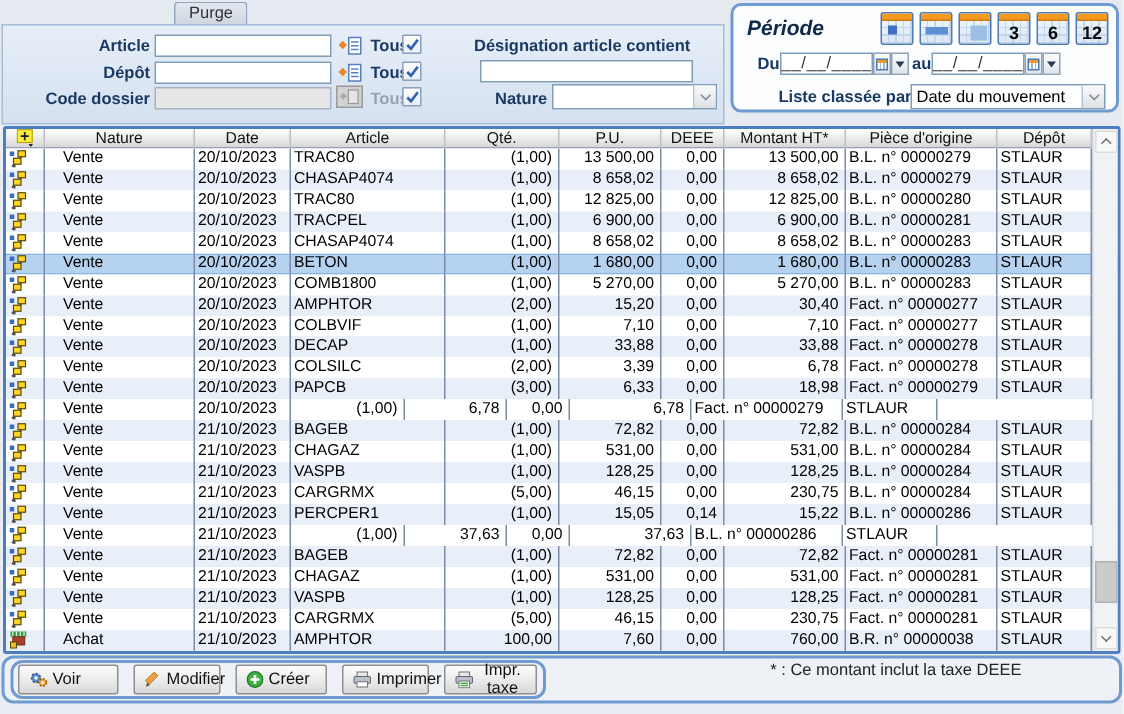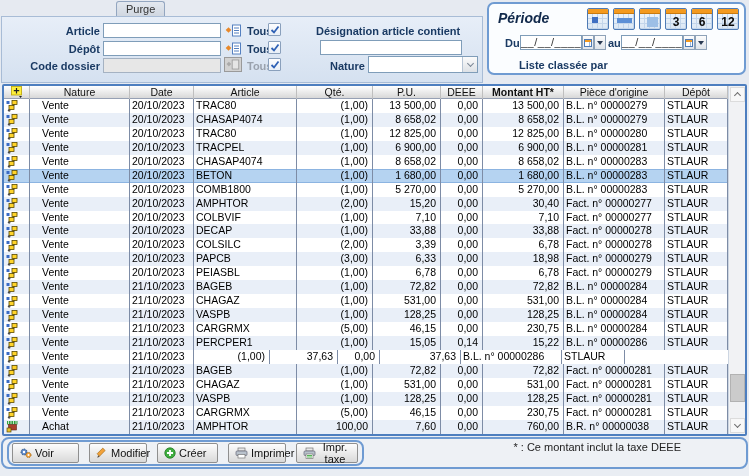--- a/index.html
+++ b/index.html
@@ -215,37 +215,43 @@
     <div class="p-lbl" style="left:119px;top:33px;">au</div>
     <div class="dateinput" style="left:132px;top:31px;">__/__/____</div>
     <div class="mini-btn" style="left:194px;top:31px;">
         <span class="mini-cal"></span>
       </div>
     <div class="mini-btn" style="left:206px;top:31px;">
         <span class="dn-arrow"></span>
       </div>
 
     <div class="p-lbl" style="left:30px;top:55px;">Liste classée par</div>
+    <div class="selectbox" style="left:118px;top:52px;width:130px;height:17px;">
+      <span class="sval">Date du mouvement</span>
+      <span class="chev">
+          <i></i>
+        </span>
+    </div>
   </div>
 </div>
 
 <div class="tframe">
   <div class="thead" id="thead">
       <div class="th" style="width: 26px;"><svg width="12" height="12" viewBox="0 0 12 12">
   <rect x="0.5" y="0.5" width="10" height="8.5" fill="#fdef3c" stroke="#b8a400" stroke-width="0.8"></rect>
   <path d="M5.5 2 V7.5 M2.8 4.7 H8.2" stroke="#222" stroke-width="1.2"></path>
   <path d="M8 10 L11 10 L9.5 12 Z" fill="#222"></path>
         </svg></div>
       <div class="th" style="width: 100px;">Nature</div>
       <div class="th" style="width: 64px;">Date</div>
       <div class="th" style="width: 103px;">Article</div>
       <div class="th" style="width: 76px;">Qté.</div>
       <div class="th" style="width: 68px;">P.U.</div>
       <div class="th" style="width: 42px;">DEEE</div>
-      <div class="th" style="width: 81px; font-weight: bold;">Montant HT*</div>
+      <div class="th" style="width: 81px;">Montant HT*</div>
       <div class="th" style="width: 101px;">Pièce d'origine</div>
       <div class="th" style="width: 63px;">Dépôt</div>
     </div>
   <div class="tbody" id="tbody">
       <div class="trow">
         <div class="td ic" style="width: 26px;">
           <svg width="13" height="13" viewBox="0 0 13 13">
   <rect x="0.5" y="2" width="3" height="3" fill="#3a6bc4"></rect>
   <path d="M2 12 L11 2.5" stroke="#3a3a3a" stroke-width="1.1"></path>
   <rect x="6" y="1.5" width="5" height="4" fill="#ffd42a" stroke="#5a4a00" stroke-width="0.8"></rect>
@@ -488,21 +494,20 @@
           <svg width="13" height="13" viewBox="0 0 13 13">
   <rect x="0.5" y="2" width="3" height="3" fill="#3a6bc4"></rect>
   <path d="M2 12 L11 2.5" stroke="#3a3a3a" stroke-width="1.1"></path>
   <rect x="6" y="1.5" width="5" height="4" fill="#ffd42a" stroke="#5a4a00" stroke-width="0.8"></rect>
   <rect x="3" y="6.5" width="5" height="4" fill="#ffd42a" stroke="#5a4a00" stroke-width="0.8"></rect>
   <circle cx="3.4" cy="11.6" r="1.1" fill="#555"></circle>
           </svg>
         </div>
         <div class="td nat" style="width: 100px;">Vente</div>
         <div class="td lft" style="width: 64px;">20/10/2023</div>
-        <div class="td lft" style="width: 103px;">PEIASBL</div>
         <div class="td num" style="width: 76px;">(1,00)</div>
         <div class="td num" style="width: 68px;">6,78</div>
         <div class="td num" style="width: 42px;">0,00</div>
         <div class="td num" style="width: 81px;">6,78</div>
         <div class="td lft" style="width: 101px;">Fact. n° 00000279</div>
         <div class="td lft" style="width: 63px;">STLAUR</div>
       </div>
       <div class="trow alt">
         <div class="td ic" style="width: 26px;">
           <svg width="13" height="13" viewBox="0 0 13 13">

